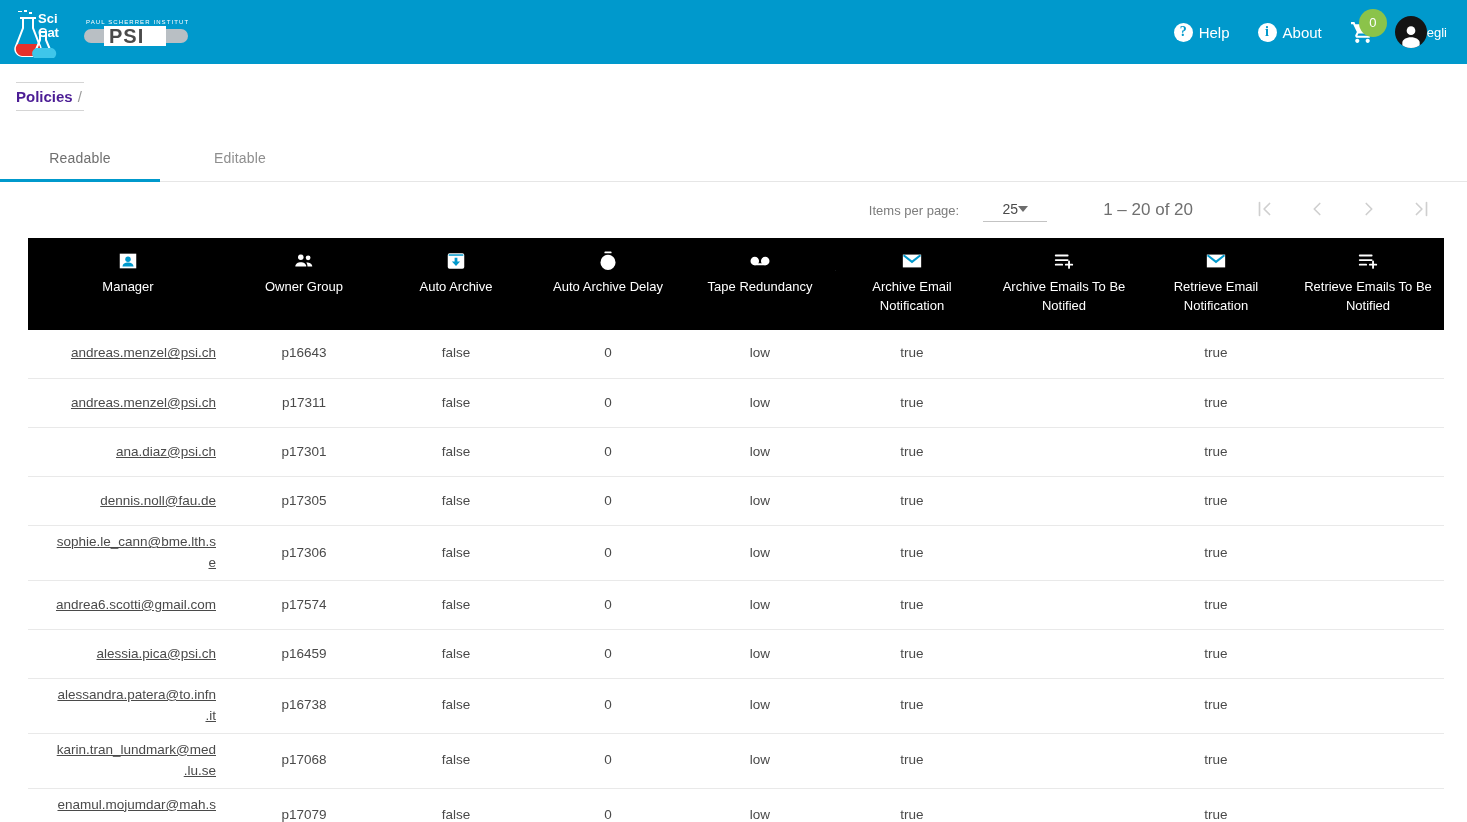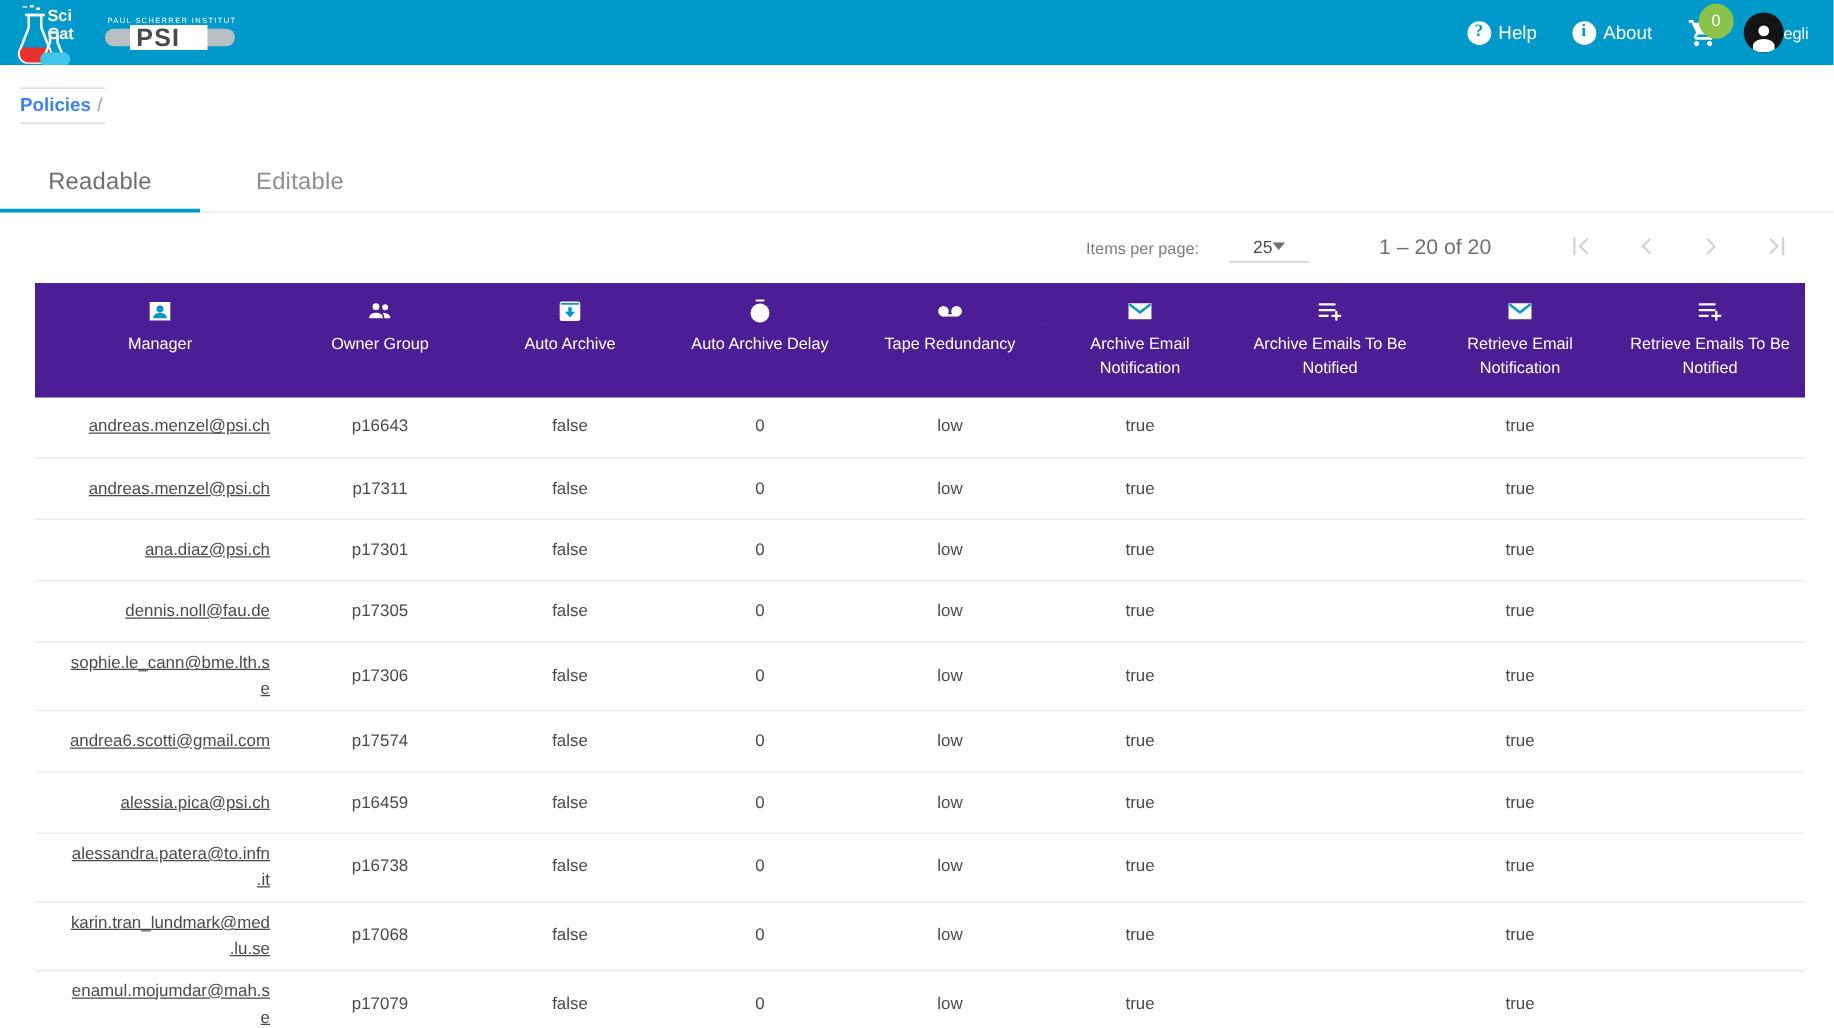--- a/index.html
+++ b/index.html
@@ -8,21 +8,21 @@
     width: 1467px; height: 822px;
     overflow: hidden;
     background: #ffffff;
     font-family: "Liberation Sans", sans-serif;
     -webkit-font-smoothing: antialiased;
   }
 
   
   .appbar {
     position: relative;
-    height: 52px;
+    height: 64px;
     background: #0099cc;
     display: flex;
     align-items: center;
     padding: 0 0 0 12px;
   }
   .logo-group { display: flex; align-items: center; gap: 14px; }
   .scicat-logo { width: 58px; height: 52px; display: block; }
   .psi-logo { width: 104px; height: 34px; display: block; }
 
   .appbar-right {
@@ -94,40 +94,40 @@
   }
   .breadcrumb {
     display: inline-flex;
     align-items: center;
     border-top: 1px solid #d5d5d5;
     border-bottom: 1px solid #d5d5d5;
     padding: 5px 0 5px 0;
     min-width: 68px;
   }
   .crumb-link {
-    color: #3b82f6;
+    color: #4c1d95;
     font-size: 15px;
     font-weight: bold;
     cursor: pointer;
     text-decoration: none;
   }
   .crumb-sep { color: #9b9b9b; font-size: 15px; margin-left: 5px; }
 
   
   .tabs {
     margin-top: 14px;
     height: 48px;
     display: flex;
     border-bottom: 1px solid #e6e6e6;
     position: relative;
   }
   .tab {
     width: 160px;
     display: flex; align-items: center; justify-content: center;
-    font-size: 19px;
+    font-size: 14px;
     color: #8e8e8e;
     cursor: pointer;
     user-select: none;
     position: relative;
     letter-spacing: .2px;
   }
   .tab.active { color: #6f6f6f; }
   .tab.active::after {
     content: "";
     position: absolute;
@@ -178,21 +178,21 @@
   .table-wrap {
     margin: 0 27px 0 28px;
     background: #fff;
   }
   table.grid {
     width: 100%;
     border-collapse: collapse;
     table-layout: fixed;
   }
   table.grid thead th {
-    background: #4c1d95;
+    background: #000000;
     color: #ffffff;
     font-weight: 400;
     font-size: 13px;
     vertical-align: top;
     padding: 12px 4px 14px 4px;
     height: 74px;
     text-align: center;
     position: relative;
     cursor: pointer;
     user-select: none;

